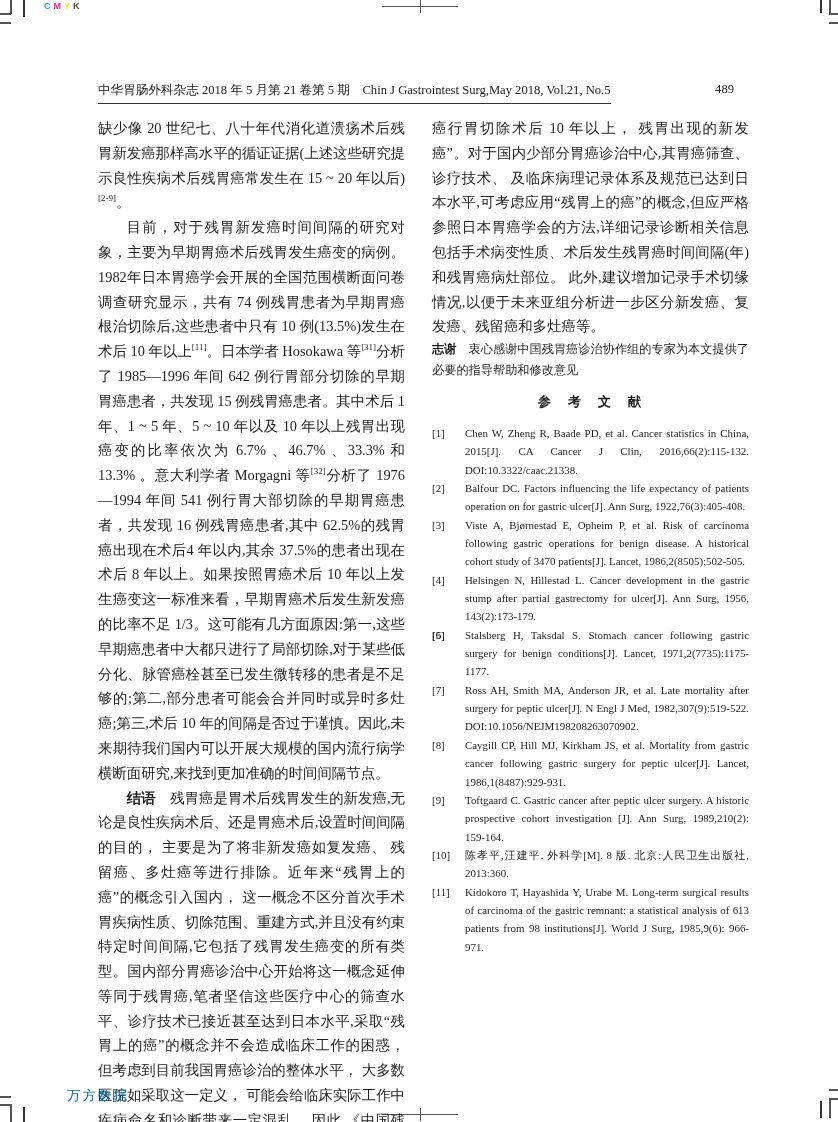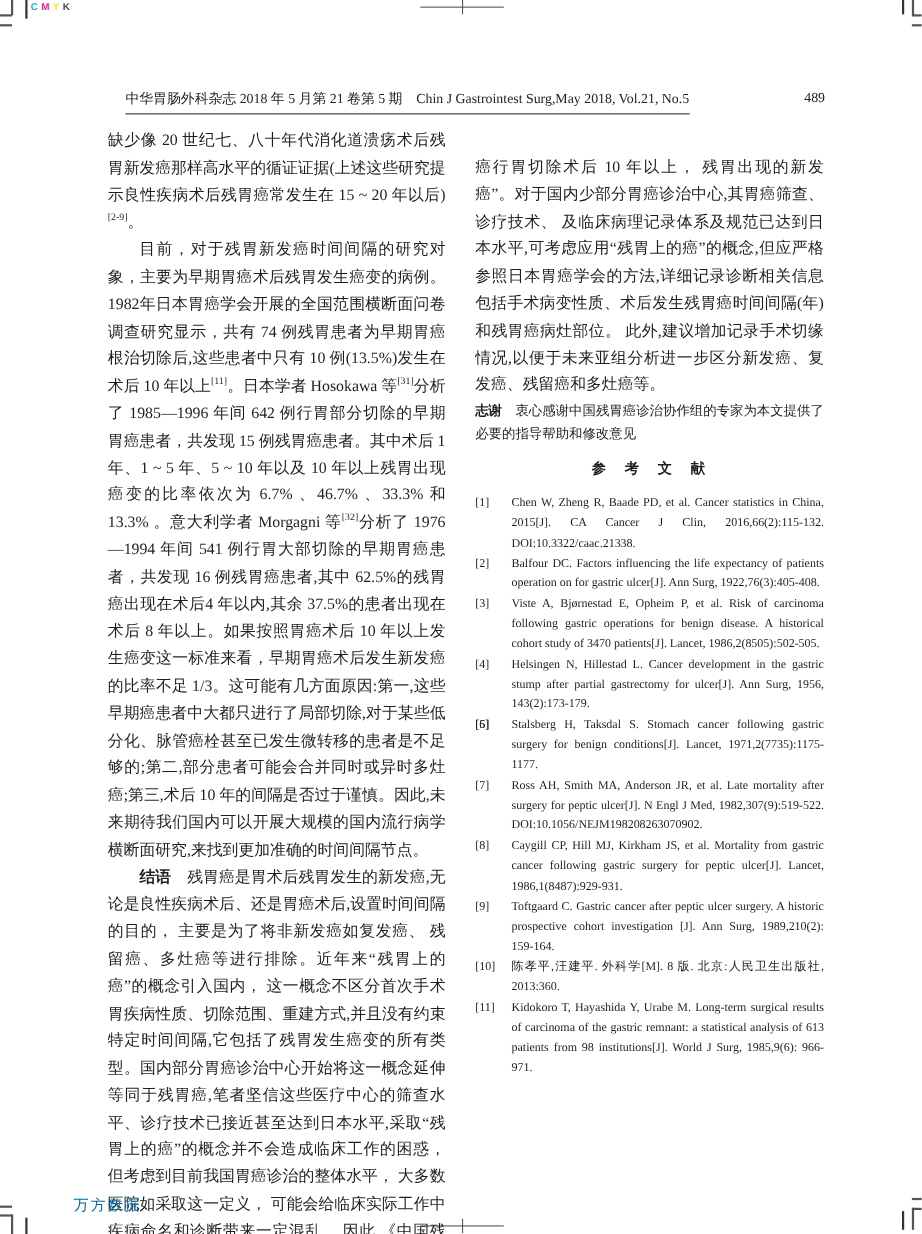--- a/index.html
+++ b/index.html
@@ -3,32 +3,32 @@
 <meta charset="utf-8">
 <style>
   html,body{margin:0;padding:0;}
   body{
     width:838px;height:1122px;position:relative;background:#ffffff;
     font-family:"Liberation Serif","DejaVu Serif",serif;color:#1e1e1e;
     overflow:hidden;
   }
   .mark{position:absolute;background:#555;}
   .mark.dark{background:#333;}
-  .cmyk{position:absolute;left:28px;top:1px;font-family:"Liberation Sans","DejaVu Sans",sans-serif;
+  .cmyk{position:absolute;left:44px;top:1px;font-family:"Liberation Sans","DejaVu Sans",sans-serif;
     font-size:9px;font-weight:bold;letter-spacing:3px;}
   .cmyk .c{color:#2BAAE2;}.cmyk .m{color:#EC218C;}.cmyk .y{color:#F5EB1A;}.cmyk .k{color:#4d4d4d;}
 
-  .header{position:absolute;left:98px;top:82px;width:650px;font-size:12.6px;color:#222;margin-left:16px;}
+  .header{position:absolute;left:98px;top:82px;width:650px;font-size:12.6px;color:#222;}
   .header .title{display:inline-block;border-bottom:1.3px solid #333;padding-bottom:4px;}
   .header .pageno{position:absolute;right:14px;top:0;font-size:12.6px;text-align:center;}
 
   .col{position:absolute;top:116px;font-size:14.4px;line-height:24.8px;
     text-align:justify;color:#1e1e1e;}
   .col-left{left:98px;width:307px;}
-  .col-right{left:432px;width:317px;margin-top:24px;}
+  .col-right{left:432px;width:317px;}
   .col p{margin:0;}
   p.indent{text-indent:2em;}
   sup{font-size:9px;line-height:0;vertical-align:6px;letter-spacing:0;}
   .b{font-weight:bold;}
 
   .ack{font-size:12.2px;line-height:20.5px;margin-top:2px;}
   .refs-title{text-align:center;font-weight:bold;font-size:13px;margin:10px 0 9px 0;letter-spacing:2px;}
   .reflist{font-size:10.9px;line-height:18.35px;}
   .ref{position:relative;padding-left:33px;text-align:justify;margin:0;}
   .ref .num{position:absolute;left:0;top:0;}

